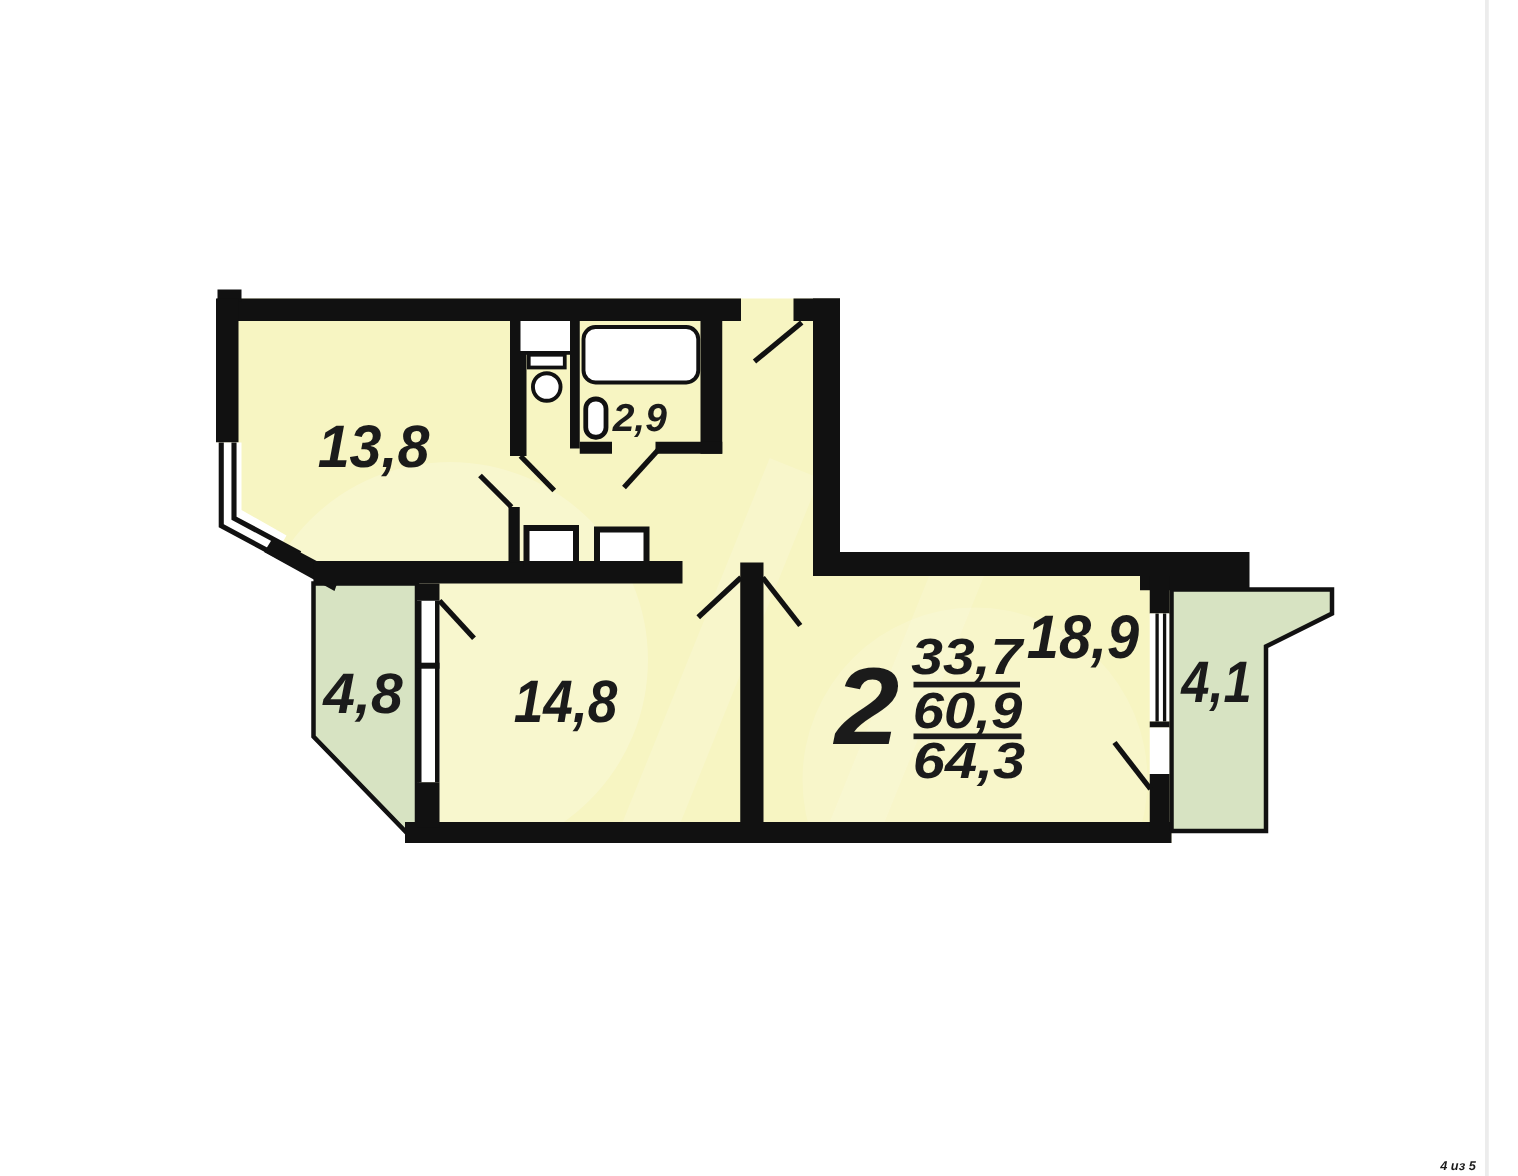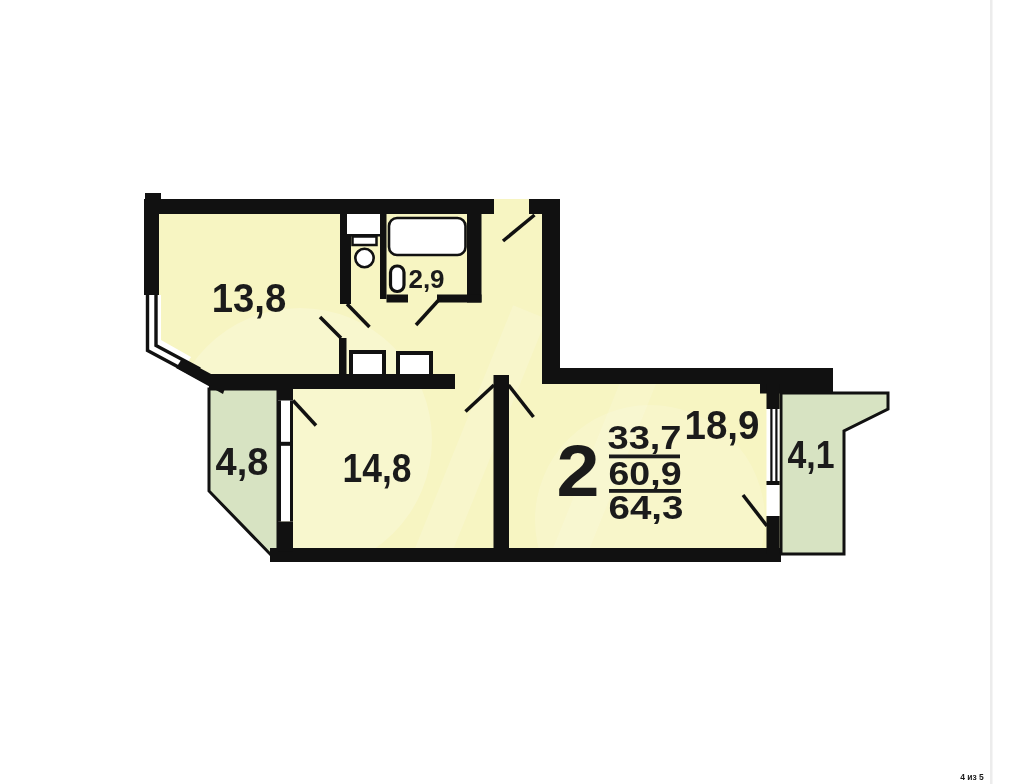--- a/index.html
+++ b/index.html
@@ -1,16 +1,16 @@
 <!DOCTYPE html>
 <html><head>
 <meta charset="utf-8">
 <style>
   html,body{margin:0;padding:0;background:#ffffff;}
-  .wrap{width:1012px;height:784px;position:relative;background:#ffffff;overflow:hidden;}
+  .wrap{width:1012px;height:784px;position:relative;background:#ffffff;overflow:hidden;font-style:italic;}
   text{font-family:"Liberation Sans",sans-serif;font-weight:bold;fill:#1b1b1b;}
 </style>
 </head>
 <body>
 <div class="wrap">
 <svg width="1012" height="784" viewBox="0 0 1012 784">
 
   <rect x="0" y="0" width="1012" height="784" fill="#ffffff"></rect>
 
   <polygon points="145,199 560,199 560,368 781,368 781,562 278,562 278,390 220,390 144,348" fill="#f7f5c2"></polygon>

